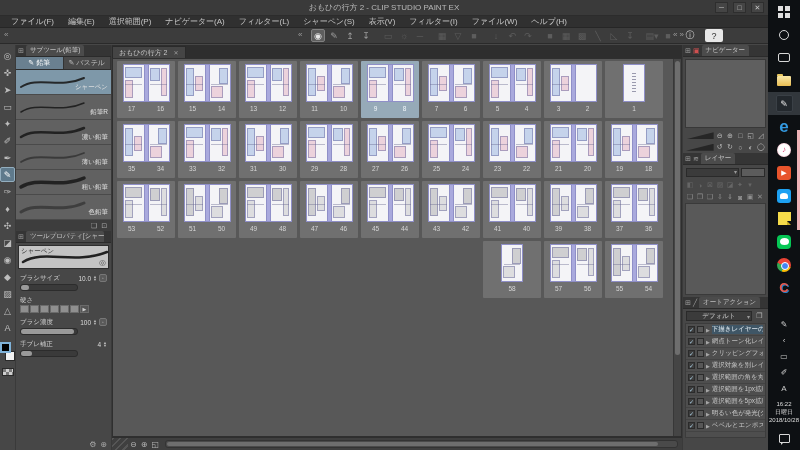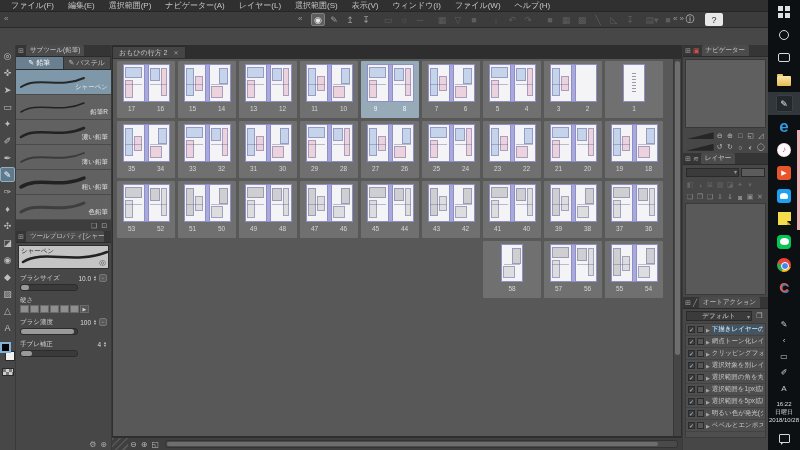--- a/index.html
+++ b/index.html
@@ -171,30 +171,38 @@
   .ic-action{width:11px;height:9px;border:1px solid #d8d8d8;border-radius:1px;position:relative;}
   .ic-action::after{content:"";position:absolute;left:1px;bottom:-3px;border-style:solid;border-width:3px 3px 0 0;border-color:#d8d8d8 transparent transparent transparent;}
   .badge-strip{position:absolute;right:0;top:130px;width:3px;height:100px;background:#eeb3b8;}
 </style>
 </head>
 <body>
 
 <div id="stage">
   <div id="app">
 
+    <div class="titlebar">
+      <div class="title">おもひの行方 2 - CLIP STUDIO PAINT EX</div>
+      <div class="winbtns">
+          <div class="winbtn">─</div>
+          <div class="winbtn">□</div>
+          <div class="winbtn">✕</div>
+        </div>
+    </div>
 
     <div class="menubar">
         <div class="menu-item">ファイル(F)</div>
         <div class="menu-item">編集(E)</div>
         <div class="menu-item">選択範囲(P)</div>
         <div class="menu-item">ナビゲーター(A)</div>
-        <div class="menu-item">レイヤー(L)</div>
-        <div class="menu-item">選択範囲(S)</div>
+        <div class="menu-item">フィルター(L)</div>
+        <div class="menu-item">シャーペン(S)</div>
         <div class="menu-item">表示(V)</div>
-        <div class="menu-item">ウィンドウ(I)</div>
+        <div class="menu-item">フィルター(I)</div>
         <div class="menu-item">ファイル(W)</div>
         <div class="menu-item">ヘルプ(H)</div>
       </div>
 
     <div class="cmdbar">
       <span class="collapse" style="left:4px">«</span>
       <span class="collapse" style="left:298px">«</span>
       <div id="cmdicons">
           <div class="tb active">◉</div>
           <div class="tb on">✎</div>

